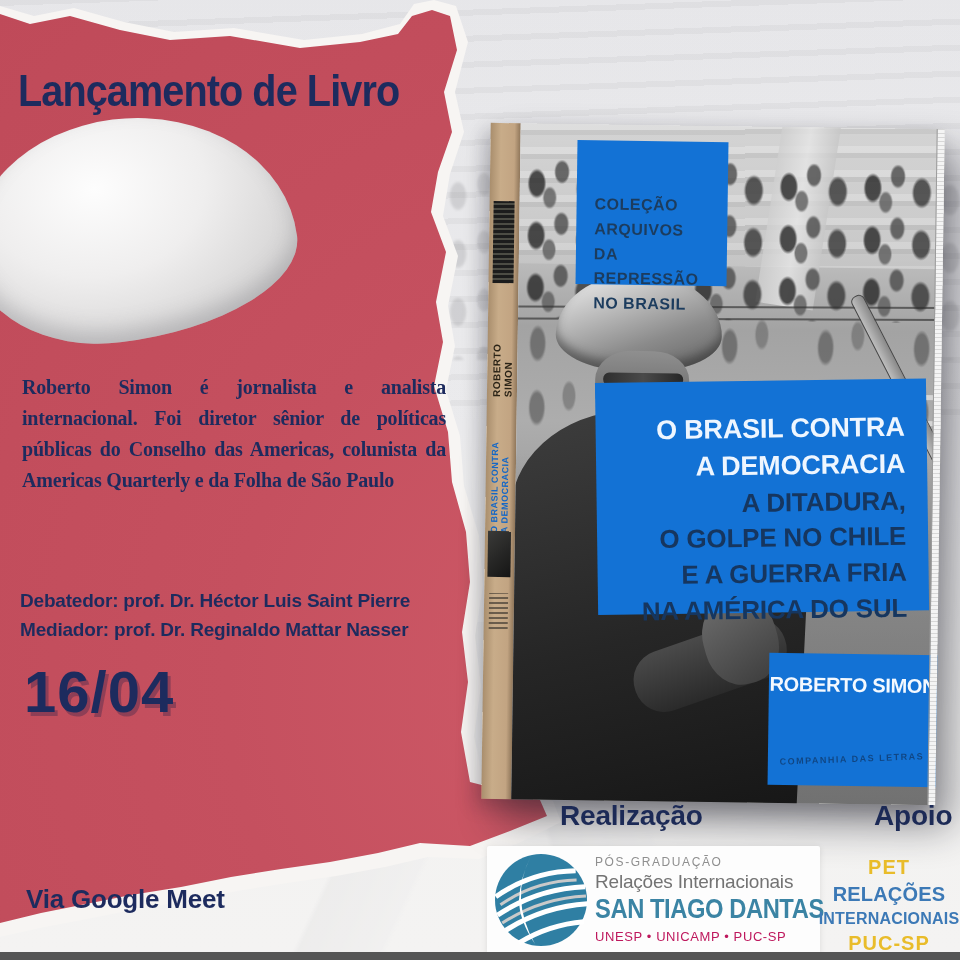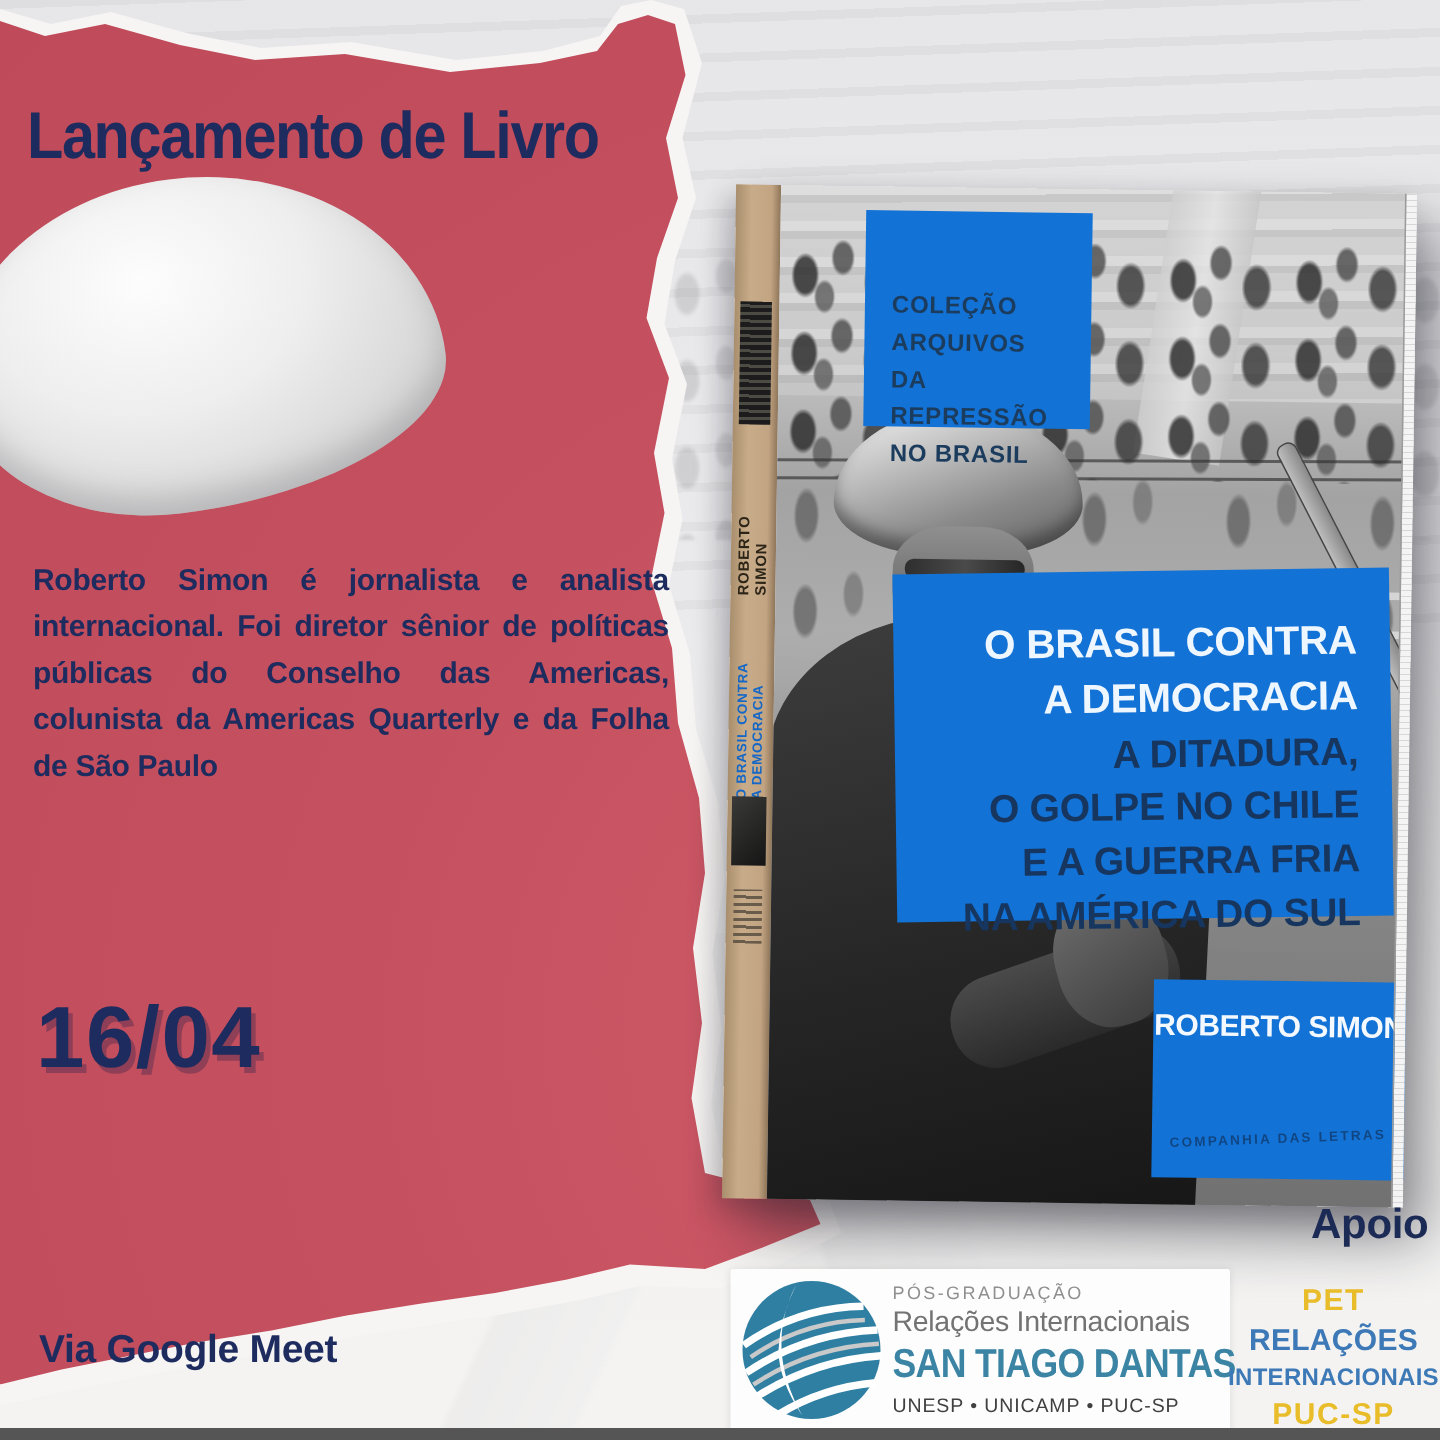--- a/index.html
+++ b/index.html
@@ -32,21 +32,21 @@
   .paper-hole{position:absolute;left:-30px;top:118px;width:325px;height:222px;z-index:2;
     transform:rotate(-7deg);
     border-radius:48% 52% 58% 42% / 55% 62% 38% 45%;
     background:radial-gradient(ellipse at 40% 30%,#fdfdfd 0%,#efeeee 40%,#d9d8d8 72%,#c2c1c1 100%);
     box-shadow:inset 0 -12px 20px rgba(120,120,125,.35);}
   
   .left-content{position:absolute;inset:0;z-index:3;color:#1d2b5e;}
   .title{position:absolute;left:18px;top:66px;font-size:44px;font-weight:bold;
     letter-spacing:-1px;transform:scaleX(.9);transform-origin:left top;white-space:nowrap;}
   .bio{position:absolute;left:22px;top:372px;width:424px;font-size:20px;font-weight:bold;
-    line-height:1.55;text-align:justify;letter-spacing:-.2px;}
+    line-height:1.55;text-align:justify;letter-spacing:-.2px;font-family:Liberation Serif, serif;}
   .speakers{position:absolute;left:20px;top:586px;width:440px;font-size:19px;font-weight:bold;
     line-height:1.55;white-space:nowrap;letter-spacing:-.2px;}
   .date-big{position:absolute;left:24px;top:658px;font-size:58px;font-weight:bold;
     letter-spacing:1px;text-shadow:3px 4px 0 rgba(20,28,70,.30);}
   .time-big{position:absolute;left:24px;top:752px;font-size:58px;font-weight:bold;
     letter-spacing:1px;text-shadow:3px 4px 0 rgba(20,28,70,.30);}
   .venue{position:absolute;left:26px;top:884px;font-size:26px;font-weight:bold;letter-spacing:-.2px;}
   
   .book{position:absolute;left:486px;top:126px;width:454px;height:676px;z-index:2;
     transform:rotate(.8deg);
@@ -124,21 +124,21 @@
   .lbl-realizacao{left:560px;top:800px;}
   .lbl-apoio{left:833px;top:800px;margin-left:41px;}
   .santiago-card{position:absolute;left:487px;top:846px;width:333px;height:108px;background:#fdfdfd;
     border-radius:2px;box-shadow:0 1px 6px rgba(0,0,0,.10);}
   .globe{position:absolute;left:4px;top:4px;width:100px;height:100px;}
   .st-text{position:absolute;left:108px;top:9px;width:220px;}
   .st-program{font-size:12px;color:#8f8f8f;letter-spacing:1.6px;}
   .st-area{font-size:19px;color:#737373;margin-top:2px;letter-spacing:-.2px;}
   .st-name{font-size:27px;font-weight:bold;color:#3b84a4;letter-spacing:-.5px;margin-top:1px;
     transform:scaleX(.88);transform-origin:left top;white-space:nowrap;}
-  .st-univ{font-size:13px;color:#404040;letter-spacing:.6px;margin-top:4px;}
+  .st-univ{font-size:13px;color:#be185d;letter-spacing:.6px;margin-top:4px;}
   .pet-block{position:absolute;left:813px;top:854px;width:152px;text-align:center;font-weight:bold;line-height:1.35;}
   .pet-gold{color:#e9bc2a;font-size:20px;letter-spacing:1px;}
   .pet-blue{color:#3c79b6;font-size:20px;letter-spacing:.2px;}
   .pet-blue.small{font-size:16px;letter-spacing:.2px;}
 </style>
 </head>
 <body>
 
 <div id="poster">
 
@@ -148,20 +148,24 @@
     <div class="bg-bottom-shapes"></div>
   </div>
 
   <div class="torn-white"></div>
   <div class="torn-red"></div>
   <div class="paper-hole"></div>
 
   <div class="left-content">
     <div class="title">Lançamento de Livro</div>
     <div class="bio">Roberto Simon é jornalista e analista internacional. Foi diretor sênior de políticas públicas do Conselho das Americas, colunista da Americas Quarterly e da Folha de São Paulo</div>
+    <div class="speakers">
+      <div>Debatedor: prof. Dr. Héctor Luis Saint Pierre</div>
+      <div>Mediador: prof. Dr. Reginaldo Mattar Nasser</div>
+    </div>
     <div class="date-big">16/04</div>
     <div class="venue">Via Google Meet</div>
   </div>
 
   <div class="book">
     <div class="spine">
       <div class="spine-barcode"></div>
       <div class="vtext spine-author">
         <span>ROBERTO</span><br>
         <span>SIMON</span>
@@ -211,20 +215,21 @@
 
     <div class="bluebox box-author">
       <div class="author">ROBERTO SIMON</div>
       <div class="publisher">Companhia das Letras</div>
     </div>
 
     <div class="page-edge"></div>
   </div>
 
   <div class="footer">
+    <div class="section-label lbl-realizacao">Realização</div>
     <div class="section-label lbl-apoio">Apoio</div>
 
     <div class="santiago-card">
       <svg class="globe" viewBox="0 0 100 100">
         <circle cx="50" cy="50" r="46" fill="#2f7fa3"></circle>
         <g stroke="#ffffff" stroke-width="5" fill="none" transform="rotate(-18 50 50)">
           <path d="M8 33 Q50 20 92 33"></path>
           <path d="M4 51 Q50 38 96 51"></path>
           <path d="M7 68 Q50 57 93 68"></path>
           <path d="M16 84 Q50 76 84 84"></path>

